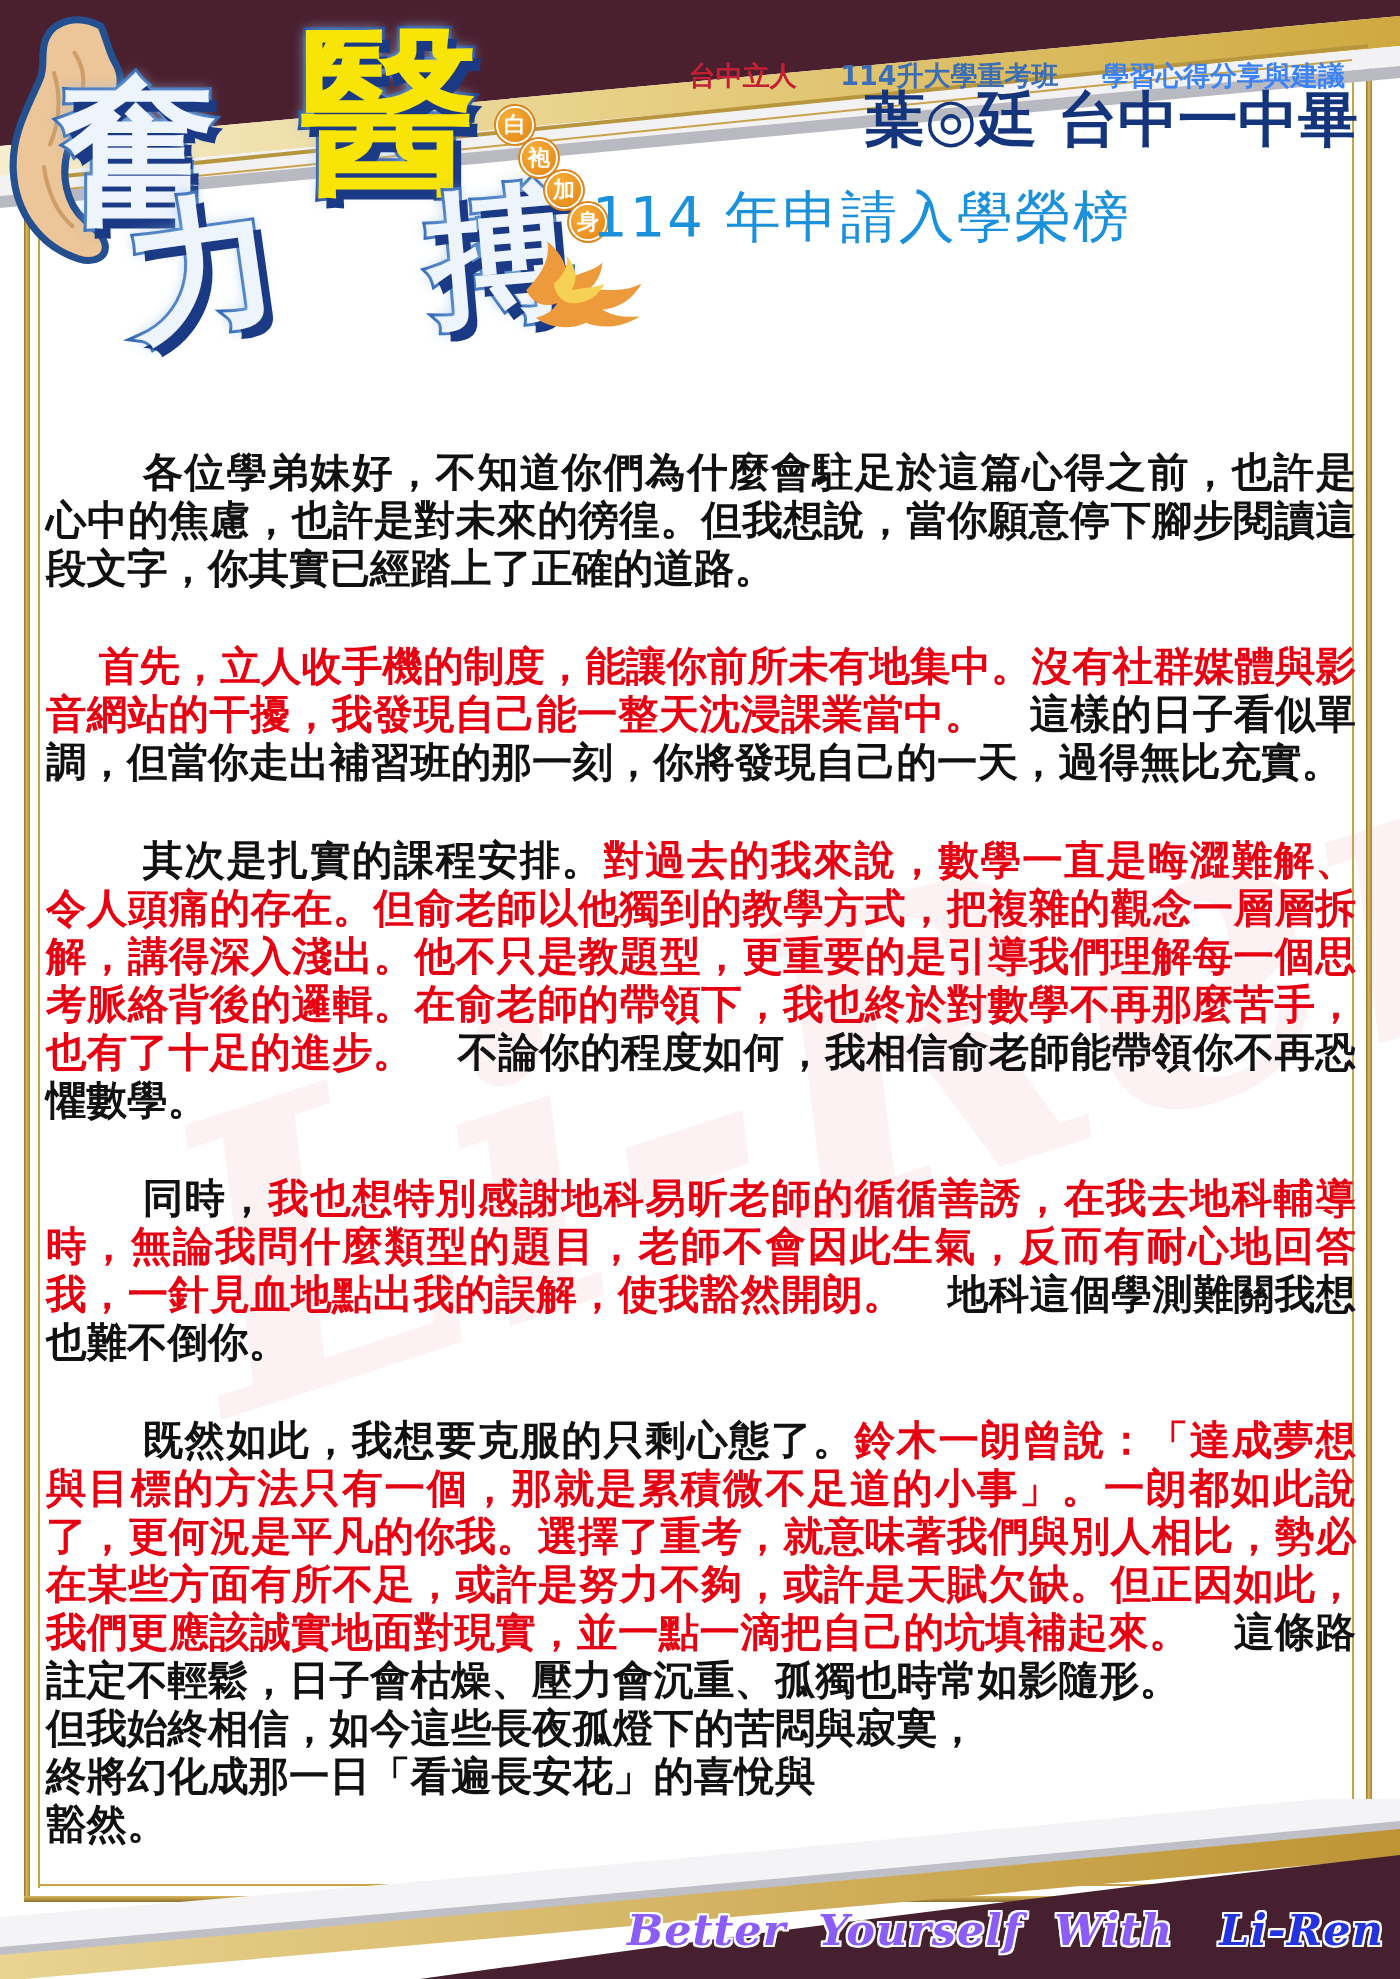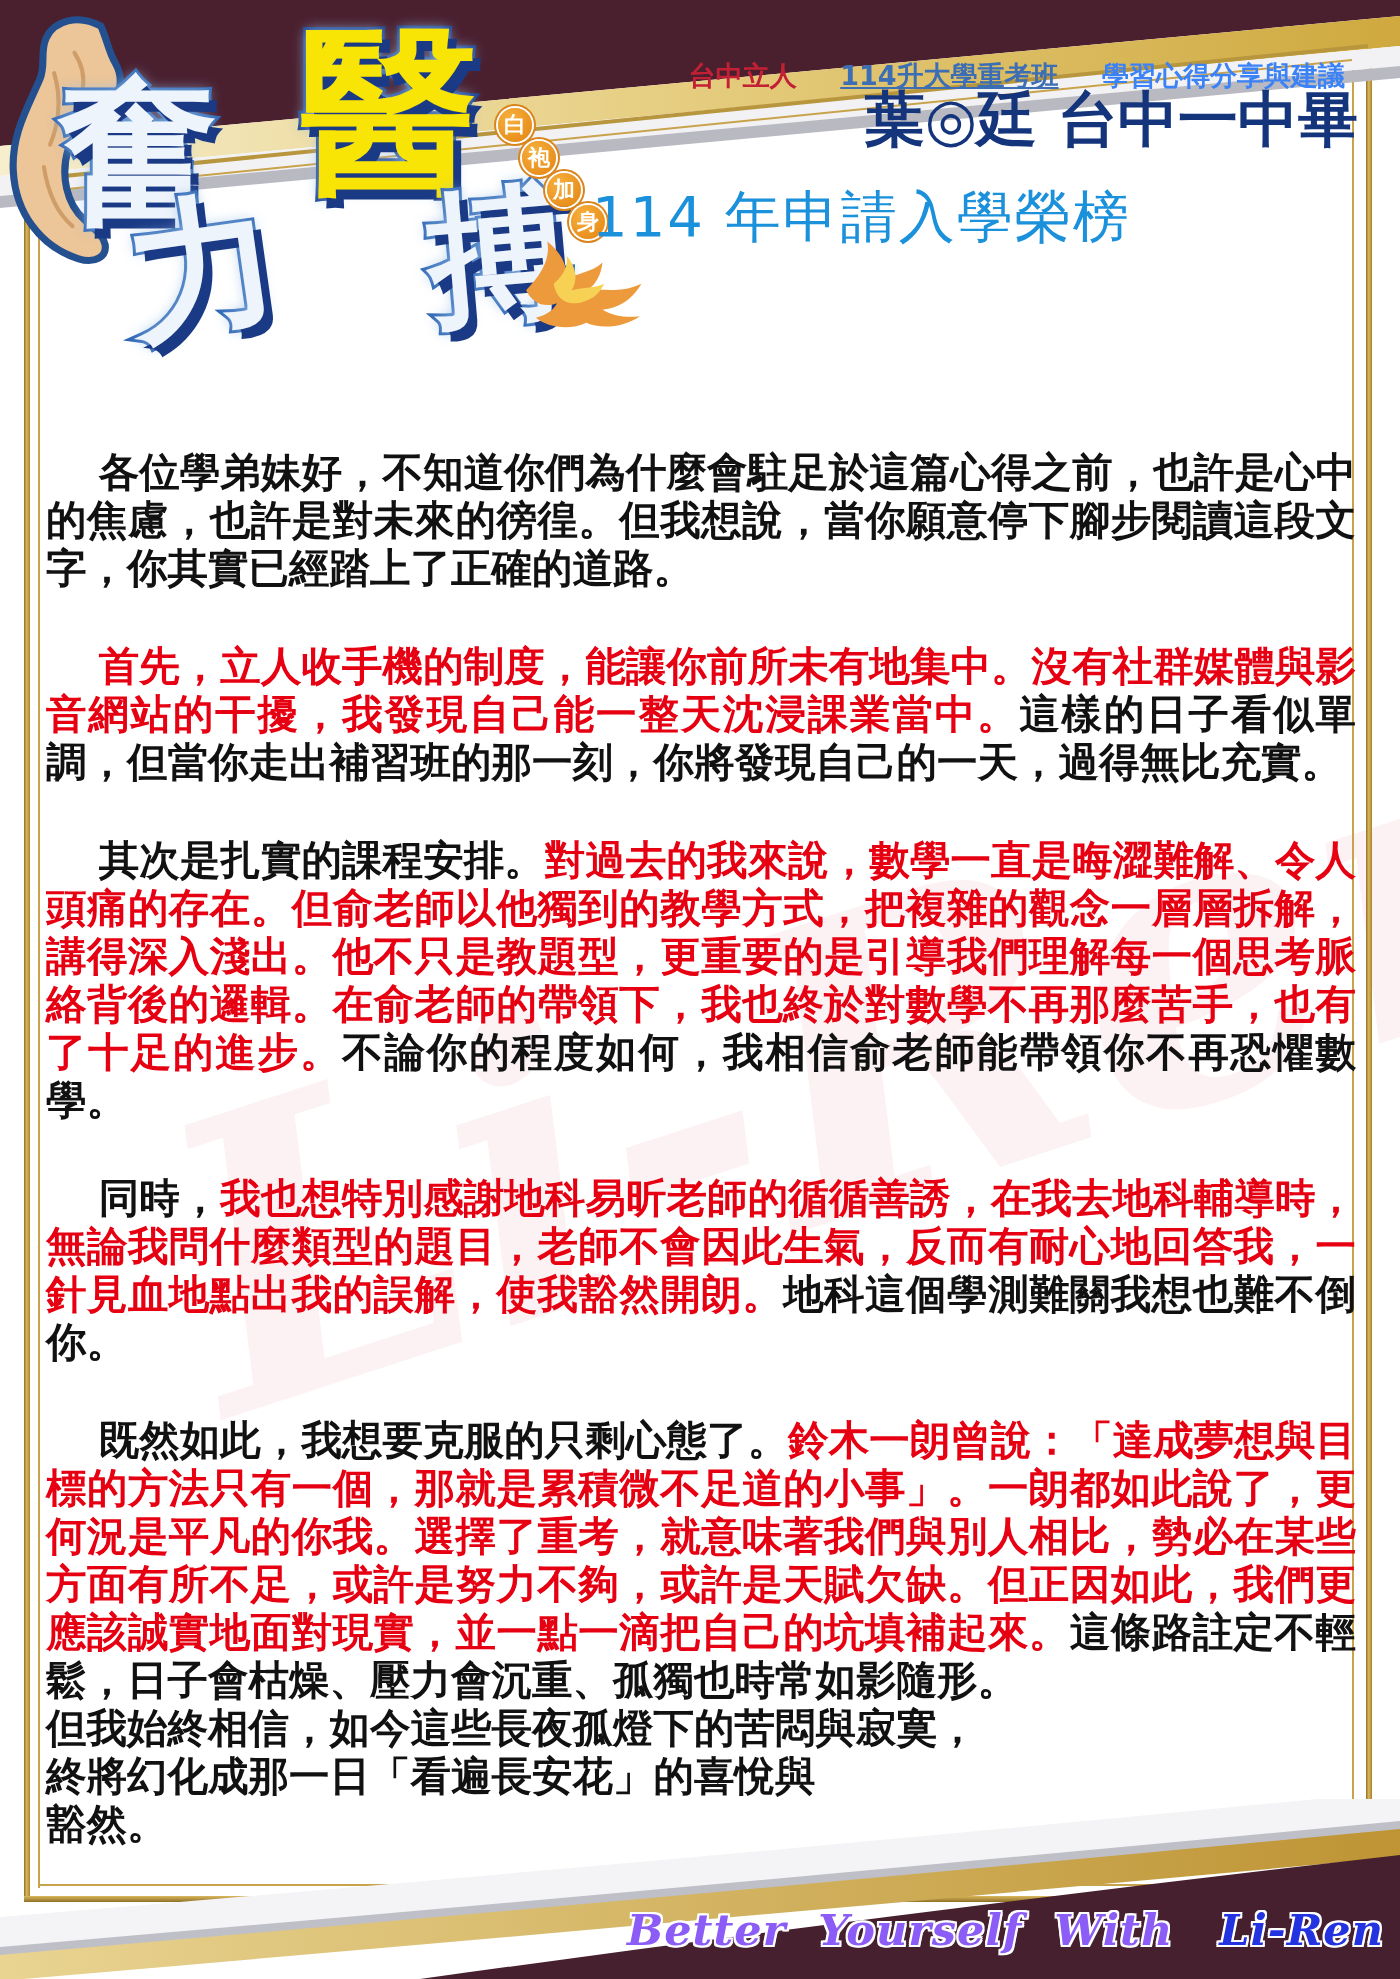--- a/index.html
+++ b/index.html
@@ -16,21 +16,21 @@
   .fl-outer { left:24px;  top:180px;  width:6px;  height:1722px; }
   .fl-inner { left:38px;  top:192px;  width:2px;  height:1696px; background:#c8a34c; }
   .fr-outer { left:1366px; top:44px;  width:6px;  height:1858px; }
   .fr-inner { left:1352px; top:58px;  width:2px;  height:1830px; background:#c8a34c; }
   .fb-outer { left:24px;  top:1896px; width:1348px; height:6px; background:linear-gradient(180deg,#d9b85e,#8f6f26); }
   .fb-inner { left:38px;  top:1884px; width:1316px; height:2px; background:#c8a34c; }
 
   
   .tagline { position:absolute; top:58px; right:55px; z-index:6; font-size:27px; font-weight:bold; white-space:nowrap; }
   .tagline .t1 { color:#c32035; }
-  .tagline .t2 { color:#3b6eb4; margin-left:34px;text-decoration:underline; }
+  .tagline .t2 { color:#3b6eb4; margin-left:34px; }
   .tagline .t3 { color:#3b82f6; margin-left:34px; }
 
   .student-name {
     position:absolute; top:88px; right:42px; z-index:6;
     font-size:60px; font-weight:bold; color:#14357b; white-space:nowrap; line-height:1.05;
   }
   .honor-line {
     position:absolute; top:180px; left:592px; z-index:6;
     font-size:56px; font-weight:normal; color:#1b91dc; letter-spacing:2px; white-space:nowrap;
   }
@@ -63,21 +63,21 @@
 
   
   .essay {
     position:absolute; left:46px; top:448px; width:1310px; z-index:6;
     font-size:40.5px; line-height:48px; font-weight:600; color:#111;
     text-align:justify;
   }
   .essay p { margin:0 0 50px 0; text-indent:1.3em; }
   .essay p:last-child { margin-bottom:0; }
   .seg-red { color:#e60012; }
-  .seg-black { color:#111111; }
+  .seg-black { color:#111111;margin-left:44px; }
   .seg { white-space:pre-line; }
 
   
   .watermark {
     position:absolute; left:150px; top:820px; z-index:1;
     font-family:"DejaVu Serif", serif; font-style:italic; font-weight:bold;
     font-size:400px; color:rgba(222,125,148,0.10); transform:rotate(-18deg);
     white-space:nowrap; pointer-events:none;
   }
 

